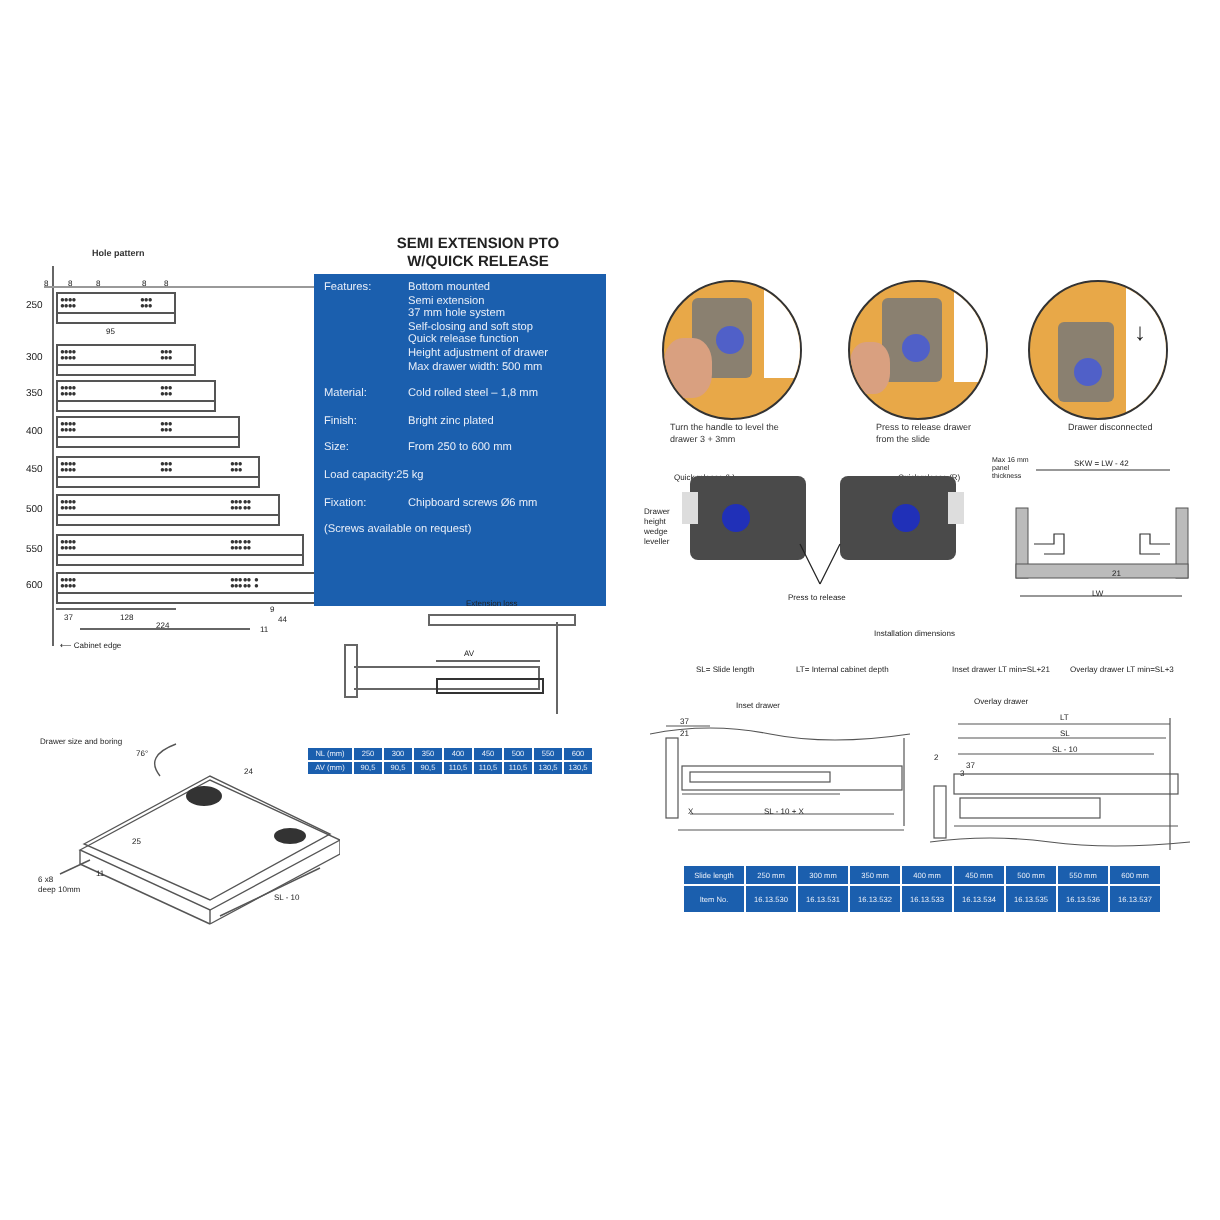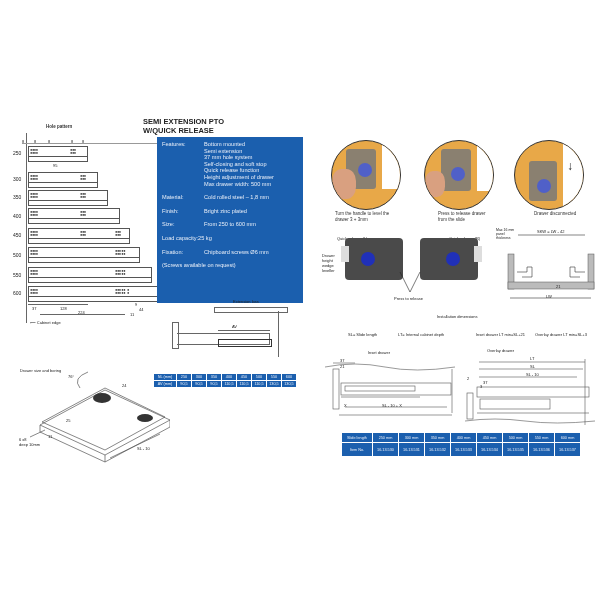--- a/index.html
+++ b/index.html
@@ -1,21 +1,21 @@
 <!DOCTYPE html>
 <html><head>
 <meta charset="utf-8">
 <style>
   html,body{margin:0;padding:0;background:#fff;}
   body{width:610px;height:610px;position:relative;overflow:hidden;font-family:"Liberation Sans",sans-serif;color:#222;}
   .abs{position:absolute;}
   .tiny{font-size:4px;line-height:5px;}
   .small{font-size:5px;line-height:6px;}
   
-  .spec-title{left:143px;top:117px;width:150px;text-align:left;font-weight:bold;font-size:7.5px;line-height:9px;color:#222;}
+  .spec-title{left:164px;top:117px;width:150px;text-align:center;font-weight:bold;font-size:7.5px;line-height:9px;color:#222;}
   .spec-box{left:157px;top:137px;width:146px;height:166px;background:#1b5fae;color:#e8eef8;font-size:5.6px;line-height:6.6px;padding:4px 5px;box-sizing:border-box;}
   .spec-row{display:flex;margin-bottom:7px;}
   .spec-row .lbl{width:42px;flex:none;}
   .spec-row .val{flex:1;}
   .spec-row.features .val div{line-height:6.6px;}
   
   table.blue{border-collapse:collapse;position:absolute;}
   table.blue td{background:#1b5fae;color:#e8eef8;border:1px solid #fff;text-align:center;padding:0;}
   
   .hp-label{font-size:4.5px;color:#333;}

